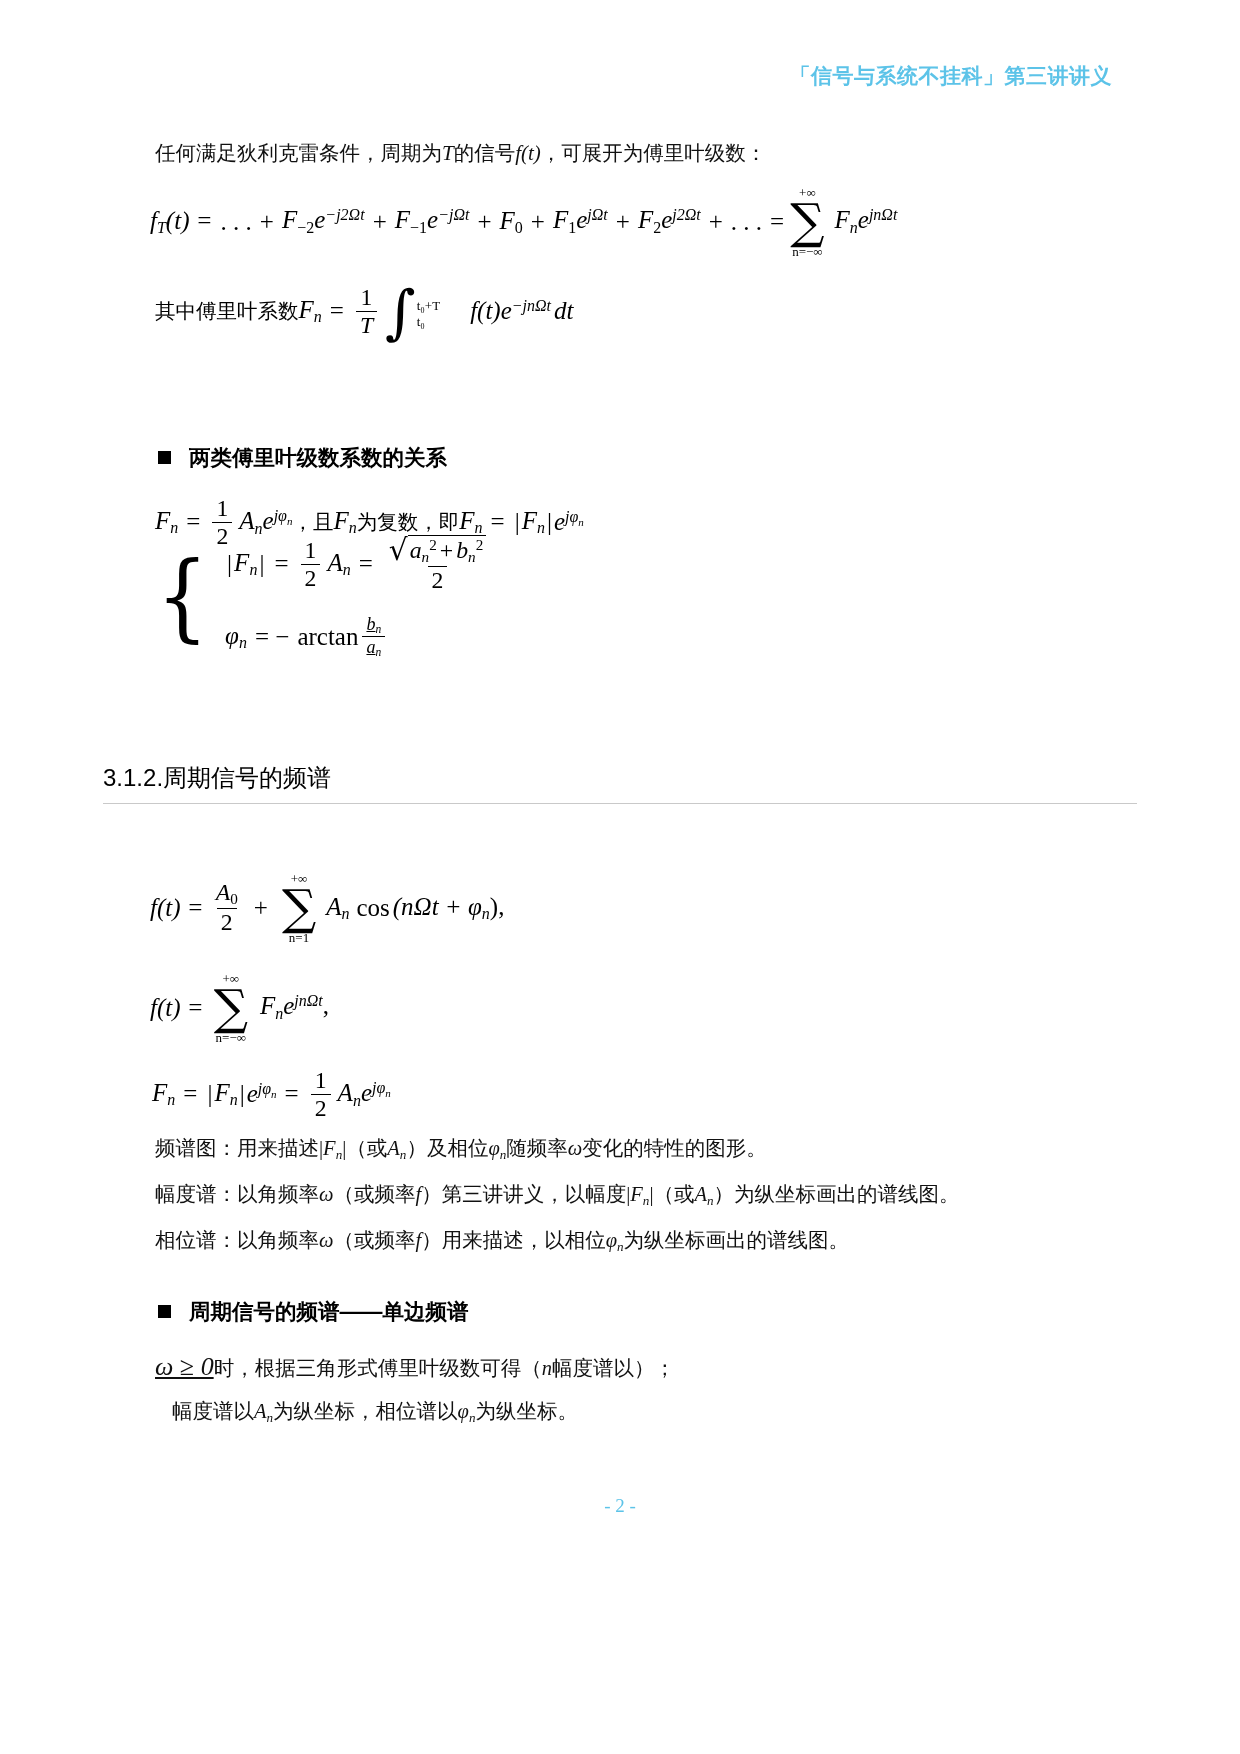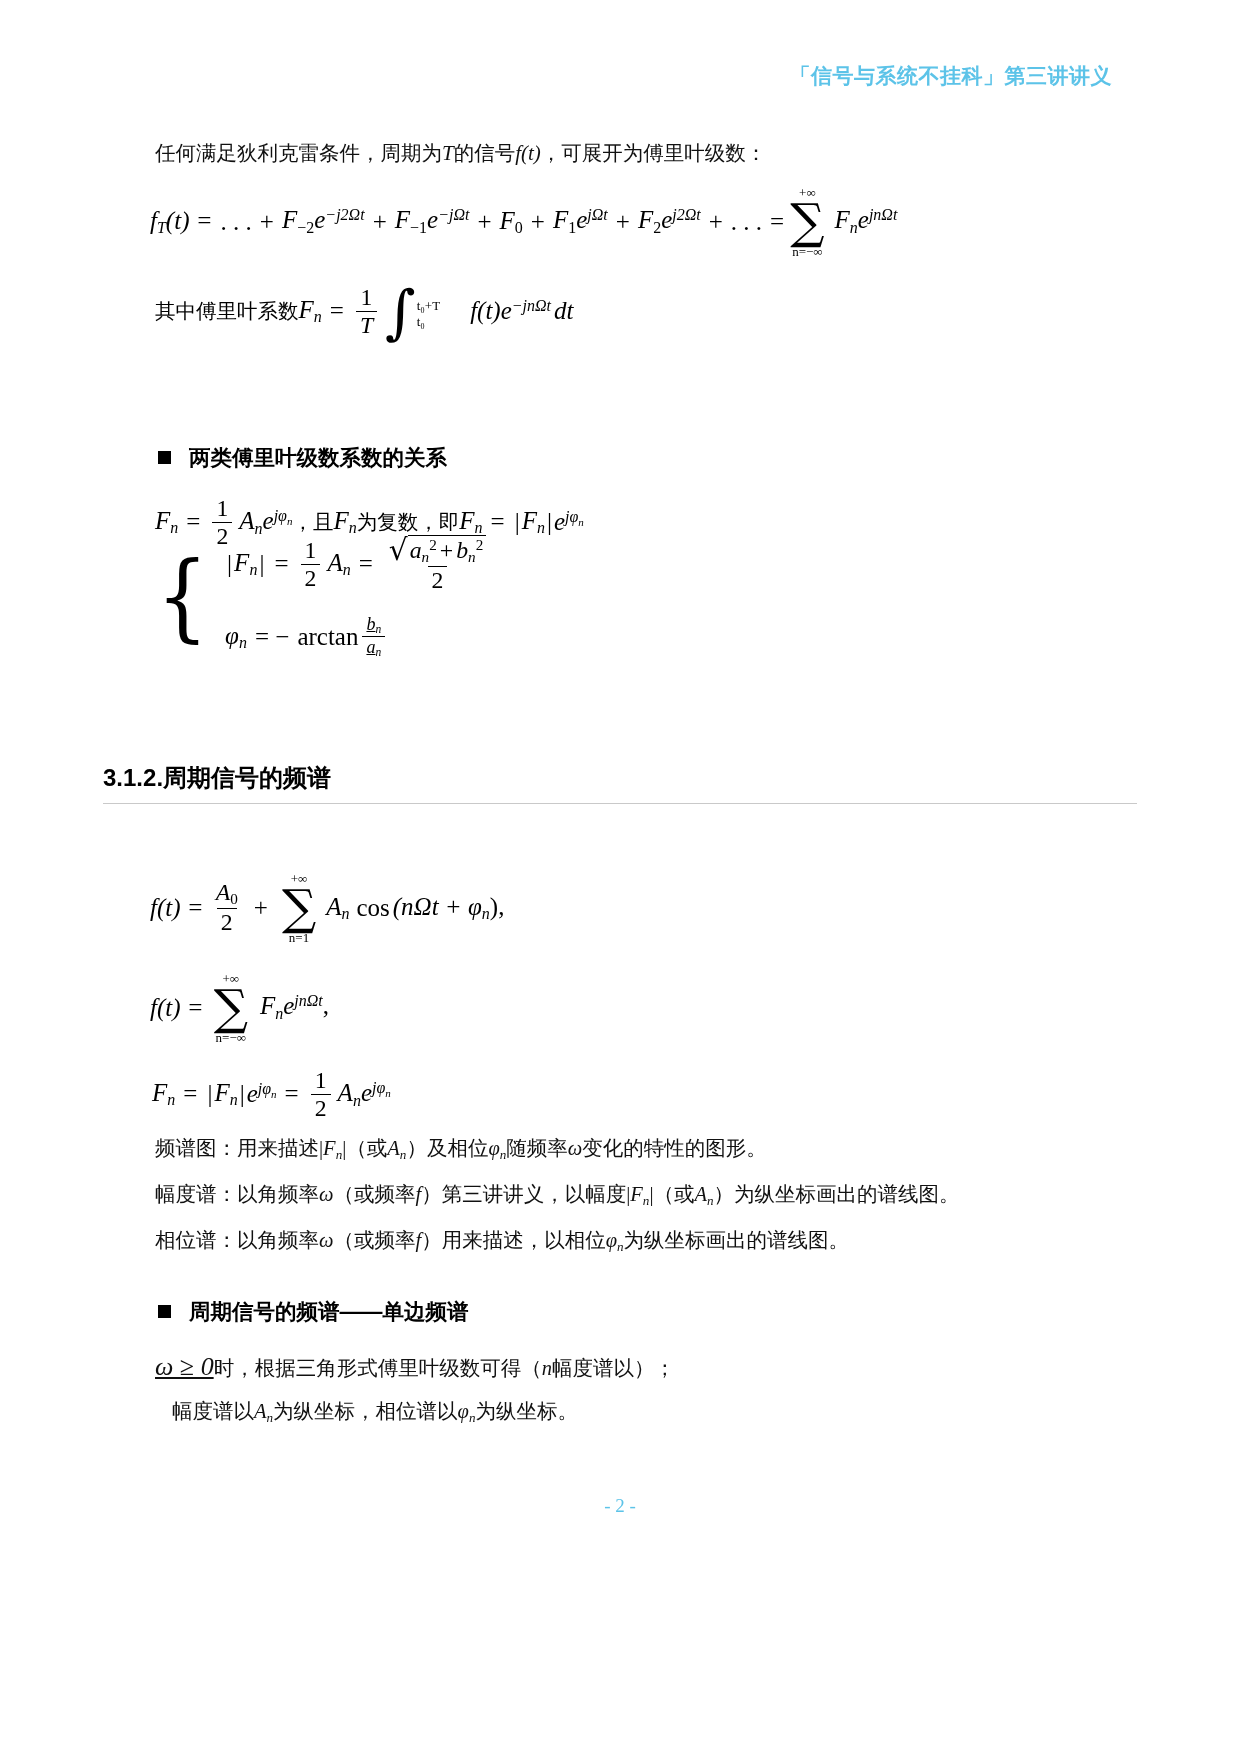--- a/index.html
+++ b/index.html
@@ -186,21 +186,21 @@
     width: 13px;
     height: 13px;
     background: #000;
     margin-right: 18px;
   }
 
   
   .section-head {
     position: absolute;
     font-size: 24px;
-    font-weight: bold;
+    font-weight: normal;
     color: #000;
     white-space: nowrap;
   }
   .section-rule {
     position: absolute;
     height: 1px;
     background: #c9c9c9;
   }
 
   

